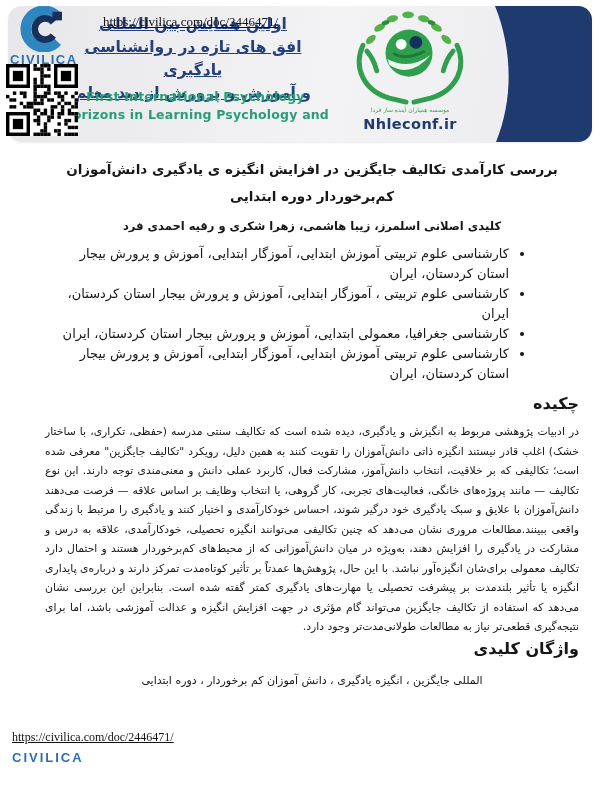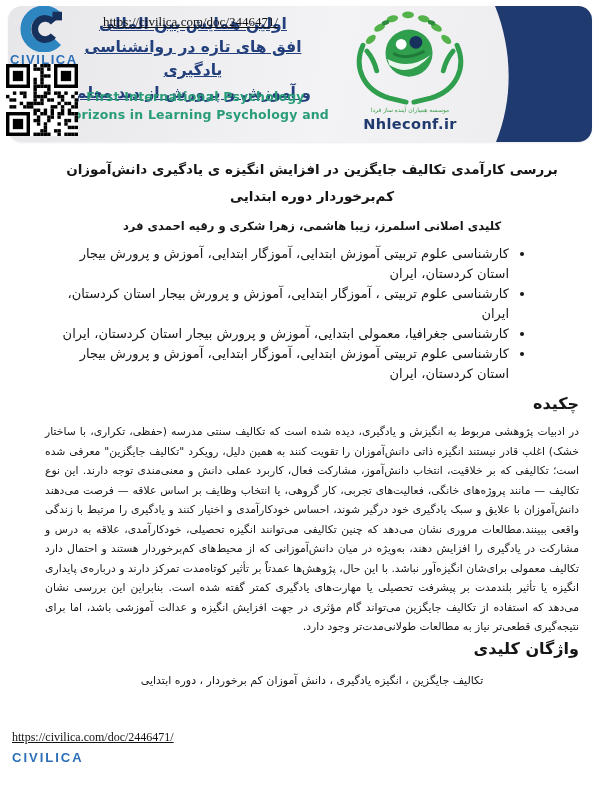--- a/index.html
+++ b/index.html
@@ -260,21 +260,21 @@
         <li>کارشناسی علوم تربیتی آموزش ابتدایی، آموزگار ابتدایی، آموزش و پرورش بیجار استان کردستان، ایران</li>
         <li>کارشناسی علوم تربیتی ، آموزگار ابتدایی، آموزش و پرورش بیجار استان کردستان، ایران</li>
         <li>کارشناسی جغرافیا، معمولی ابتدایی، آموزش و پرورش بیجار استان کردستان، ایران</li>
         <li>کارشناسی علوم تربیتی آموزش ابتدایی، آموزگار ابتدایی، آموزش و پرورش بیجار استان کردستان، ایران</li>
       </ul>
 
     <div class="section-heading">چکیده</div>
     <p class="abstract">در ادبیات پژوهشی مربوط به انگیزش و یادگیری، دیده شده است که تکالیف سنتی مدرسه (حفظی، تکراری، با ساختار خشک) اغلب قادر نیستند انگیزه ذاتی دانش‌آموزان را تقویت کنند به همین دلیل، رویکرد "تکالیف جایگزین" معرفی شده است؛ تکالیفی که بر خلاقیت، انتخاب دانش‌آموز، مشارکت فعال، کاربرد عملی دانش و معنی‌مندی توجه دارند. این نوع تکالیف — مانند پروژه‌های خانگی، فعالیت‌های تجربی، کار گروهی، یا انتخاب وظایف بر اساس علاقه — فرصت می‌دهند دانش‌آموزان با علایق و سبک یادگیری خود درگیر شوند، احساس خودکارآمدی و اختیار کنند و یادگیری را مرتبط با زندگی واقعی ببینند.مطالعات مروری نشان می‌دهد که چنین تکالیفی می‌توانند انگیزه تحصیلی، خودکارآمدی، علاقه به درس و مشارکت در یادگیری را افزایش دهند، به‌ویژه در میان دانش‌آموزانی که از محیط‌های کم‌برخوردار هستند و احتمال دارد تکالیف معمولی برای‌شان انگیزه‌آور نباشد. با این حال، پژوهش‌ها عمدتاً بر تأثیر کوتاه‌مدت تمرکز دارند و درباره‌ی پایداری انگیزه یا تأثیر بلندمدت بر پیشرفت تحصیلی یا مهارت‌های یادگیری کمتر گفته شده است. بنابراین این بررسی نشان می‌دهد که استفاده از تکالیف جایگزین می‌تواند گام مؤثری در جهت افزایش انگیزه و عدالت آموزشی باشد، اما برای نتیجه‌گیری قطعی‌تر نیاز به مطالعات طولانی‌مدت‌تر وجود دارد.</p>
 
     <div class="section-heading" style="margin-top:2px;">واژگان کلیدی</div>
-    <p class="keywords">تکالیف جایگزین ، انگیزه یادگیری ، دانش آموزان کم برخوردار ، دوره ابتدایی</p>
+    <p class="keywords">المللی جایگزین ، انگیزه یادگیری ، دانش آموزان کم برخوردار ، دوره ابتدایی</p>
   </div>
 
   <div class="footer">
     <a class="footer-url">https://civilica.com/doc/2446471/</a>
     <div class="footer-brand">CIVILICA</div>
   </div>
 
 </div>
 
 </body></html>

